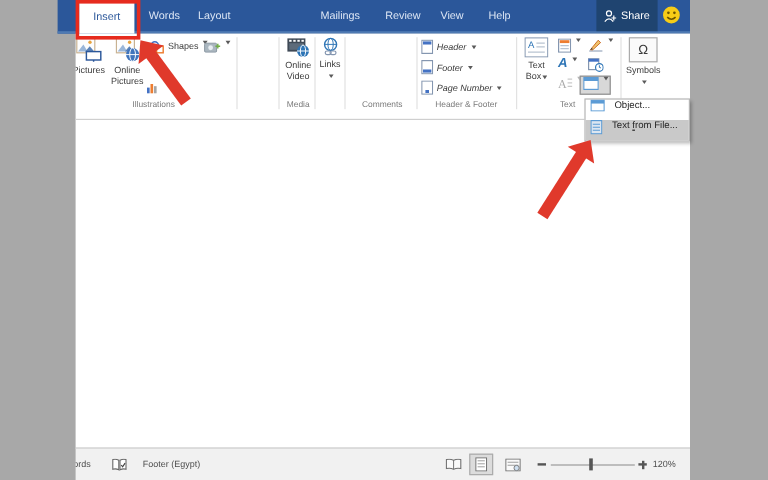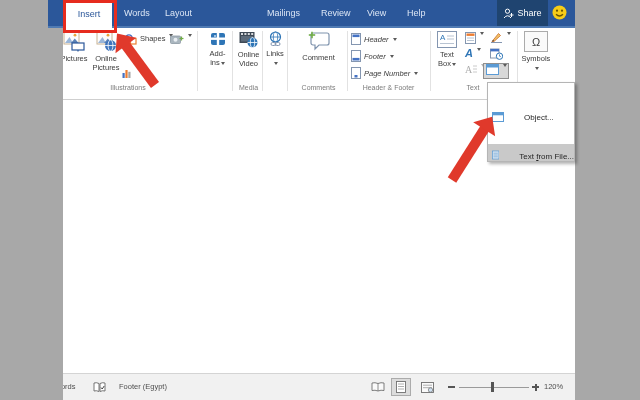--- a/index.html
+++ b/index.html
@@ -37,21 +37,21 @@
   .viewbox{position:absolute;top:4px;width:20px;height:18px;display:flex;align-items:center;justify-content:center;}
   .viewbox.sel{background:#dcdcdc;border:1px solid #ababab;box-sizing:border-box;}
   .ztrack{position:absolute;top:13px;height:1px;background:#9a9a9a;}
   .zthumb{position:absolute;top:8px;width:3px;height:10px;background:#555;}
   .zminus{position:absolute;top:12px;width:7px;height:2px;background:#555;}
   .zplus-h{position:absolute;top:12px;width:7px;height:2px;background:#555;}
   .zplus-v{position:absolute;top:9.5px;width:2px;height:7px;background:#555;margin-left:2.5px;}
   
   .menu{position:absolute;left:487px;top:82px;width:88px;background:#fff;border:1px solid #b5b5b5;
     box-shadow:2px 2px 3px rgba(0,0,0,.3);z-index:50;box-sizing:border-box;}
-  .mi{height:17px;display:flex;align-items:flex-end;gap:20px;padding-left:4px;font-size:8px;color:#262626;white-space:nowrap;margin-top:22px;}
+  .mi{height:17px;display:flex;align-items:flex-start;gap:8px;padding-left:4px;font-size:8px;color:#262626;white-space:nowrap;}
   .mi.hl{background:var(--menu-highlight,#c9c9c9);}
   .u{text-decoration:underline;}
   
   .redbox{position:absolute;left:63px;top:0;width:54px;height:33px;border:3px solid var(--highlight-red,#e62b1e);box-sizing:border-box;z-index:60;}
   .arrow{position:absolute;height:26px;transform-origin:0 50%;z-index:70;}
   .arrow .shaft{position:absolute;left:0;top:50%;transform:translateY(-50%);height:10px;background:var(--arrow-red,#e0392b);}
   .arrow .head{position:absolute;top:50%;transform:translateY(-50%);width:0;height:0;
     border-top:13px solid transparent;border-bottom:13px solid transparent;border-left:15px solid var(--arrow-red,#e0392b);}
 </style>
 </head>
@@ -137,32 +137,20 @@
         <circle cx="5.5" cy="5.8" r="2" fill="#e9eef2"></circle>
         <line x1="11.5" y1="2.5" x2="11.5" y2="6.5" stroke="#70ad47" stroke-width="1.2"></line>
         <line x1="9.5" y1="4.5" x2="13.5" y2="4.5" stroke="#70ad47" stroke-width="1.2"></line>
       </svg>
       <span class="dd"></span>
     </div>
 
     <div class="glabel" style="left:20px;width:90px;">Illustrations</div>
     <div class="vsep" style="left:134px;"></div>
 
-    <div class="vbtn" style="left:139px;width:31px;">
-      <div class="ic">
-        <svg width="16" height="16" viewBox="0 0 16 16">
-          <rect x="1" y="2" width="14" height="12" rx="2" fill="#2e75b6"></rect>
-          <rect x="1" y="6.5" width="14" height="2.4" fill="#fff"></rect>
-          <rect x="6.8" y="2" width="2.4" height="12" fill="#fff"></rect>
-          <rect x="4" y="4" width="2" height="2" fill="#9dc3e6"></rect>
-        </svg>
-      </div>
-      <div class="bl">Add-</div>
-      <div class="bl"><span>ins</span><span class="dd"></span></div>
-    </div>
     <div class="vsep" style="left:169px;"></div>
 
     <div class="vbtn" style="left:171px;width:29px;">
       <div class="ic">
         <svg width="19" height="17" viewBox="0 0 19 17">
           <rect x="0.5" y="1" width="15" height="11" fill="#3f4a56"></rect>
           <rect x="2" y="2.2" width="2" height="1.6" fill="#fff"></rect>
             <rect x="5.4" y="2.2" width="2" height="1.6" fill="#fff"></rect>
           <rect x="8.8" y="2.2" width="2" height="1.6" fill="#fff"></rect>
             <rect x="12.2" y="2.2" width="2" height="1.6" fill="#fff"></rect>
@@ -186,30 +174,20 @@
           <line x1="2.5" y1="6" x2="12.5" y2="6" stroke="#2e75b6" stroke-width=".8"></line>
           <rect x="3" y="11.5" width="5" height="3" rx="1.5" fill="none" stroke="#8496b0" stroke-width="1"></rect>
           <rect x="7" y="11.5" width="5" height="3" rx="1.5" fill="none" stroke="#8496b0" stroke-width="1"></rect>
         </svg>
       </div>
       <div class="bl">Links</div>
       <div class="bl"><span class="dd"></span></div>
     </div>
     <div class="vsep" style="left:224px;"></div>
 
-    <div class="vbtn" style="left:227px;width:57px;">
-      <div class="ic">
-        <svg width="22" height="20" viewBox="0 0 22 20">
-          <path d="M5 2 h14 a2 2 0 0 1 2 2 v8 a2 2 0 0 1 -2 2 h-8 l-4 4 v-4 h-2 a2 2 0 0 1 -2 -2 v-8 a2 2 0 0 1 2 -2 z" fill="#fff" stroke="#7f93ad" stroke-width="1.2"></path>
-          <line x1="4" y1="0.8" x2="4" y2="7.2" stroke="#70ad47" stroke-width="1.6"></line>
-          <line x1="0.8" y1="4" x2="7.2" y2="4" stroke="#70ad47" stroke-width="1.6"></line>
-        </svg>
-      </div>
-      <div class="bl">Comment</div>
-    </div>
     <div class="glabel" style="left:227px;width:57px;">Comments</div>
     <div class="vsep" style="left:284px;"></div>
 
     <div class="hrow" style="top:5px;">
       <svg width="10" height="12" viewBox="0 0 10 12">
         <rect x="0.5" y="0.5" width="9" height="11" fill="#fff" stroke="#8496b0" stroke-width="1"></rect>
         <rect x="1.5" y="1.5" width="7" height="2.6" fill="#4472c4"></rect>
       </svg>
       <span>Header</span>
       <span class="dd"></span>

